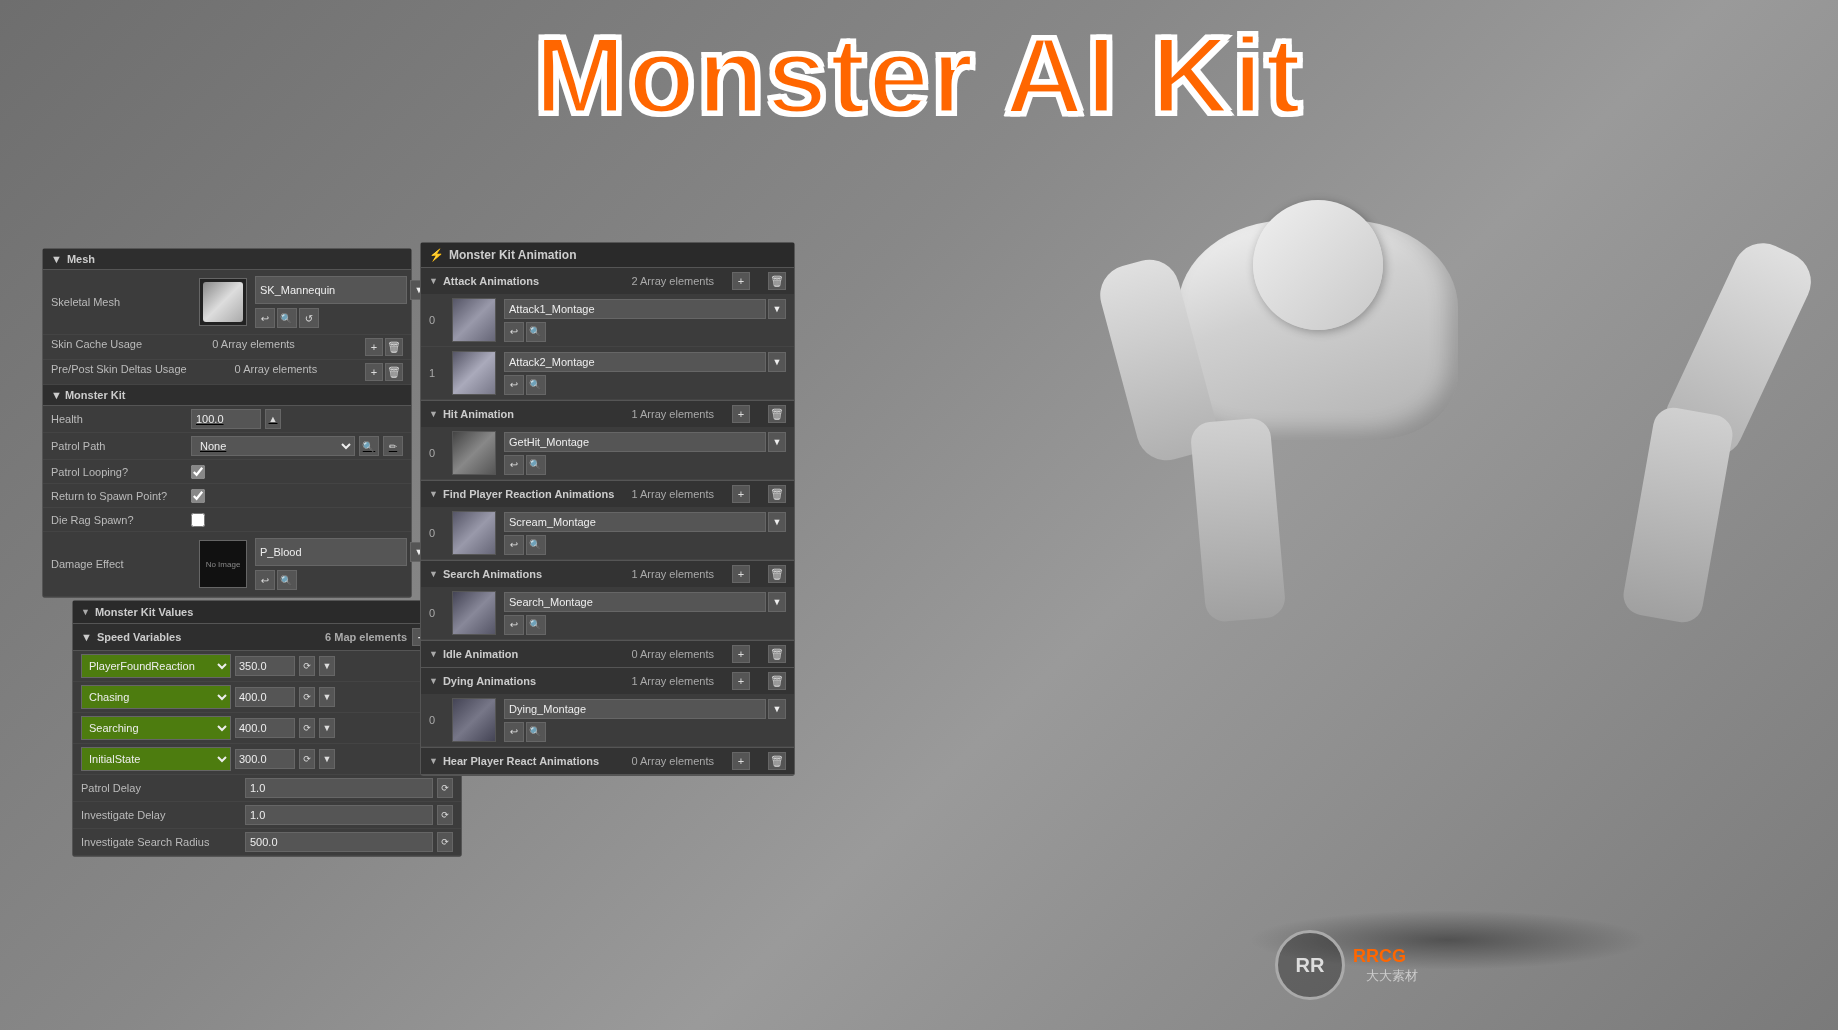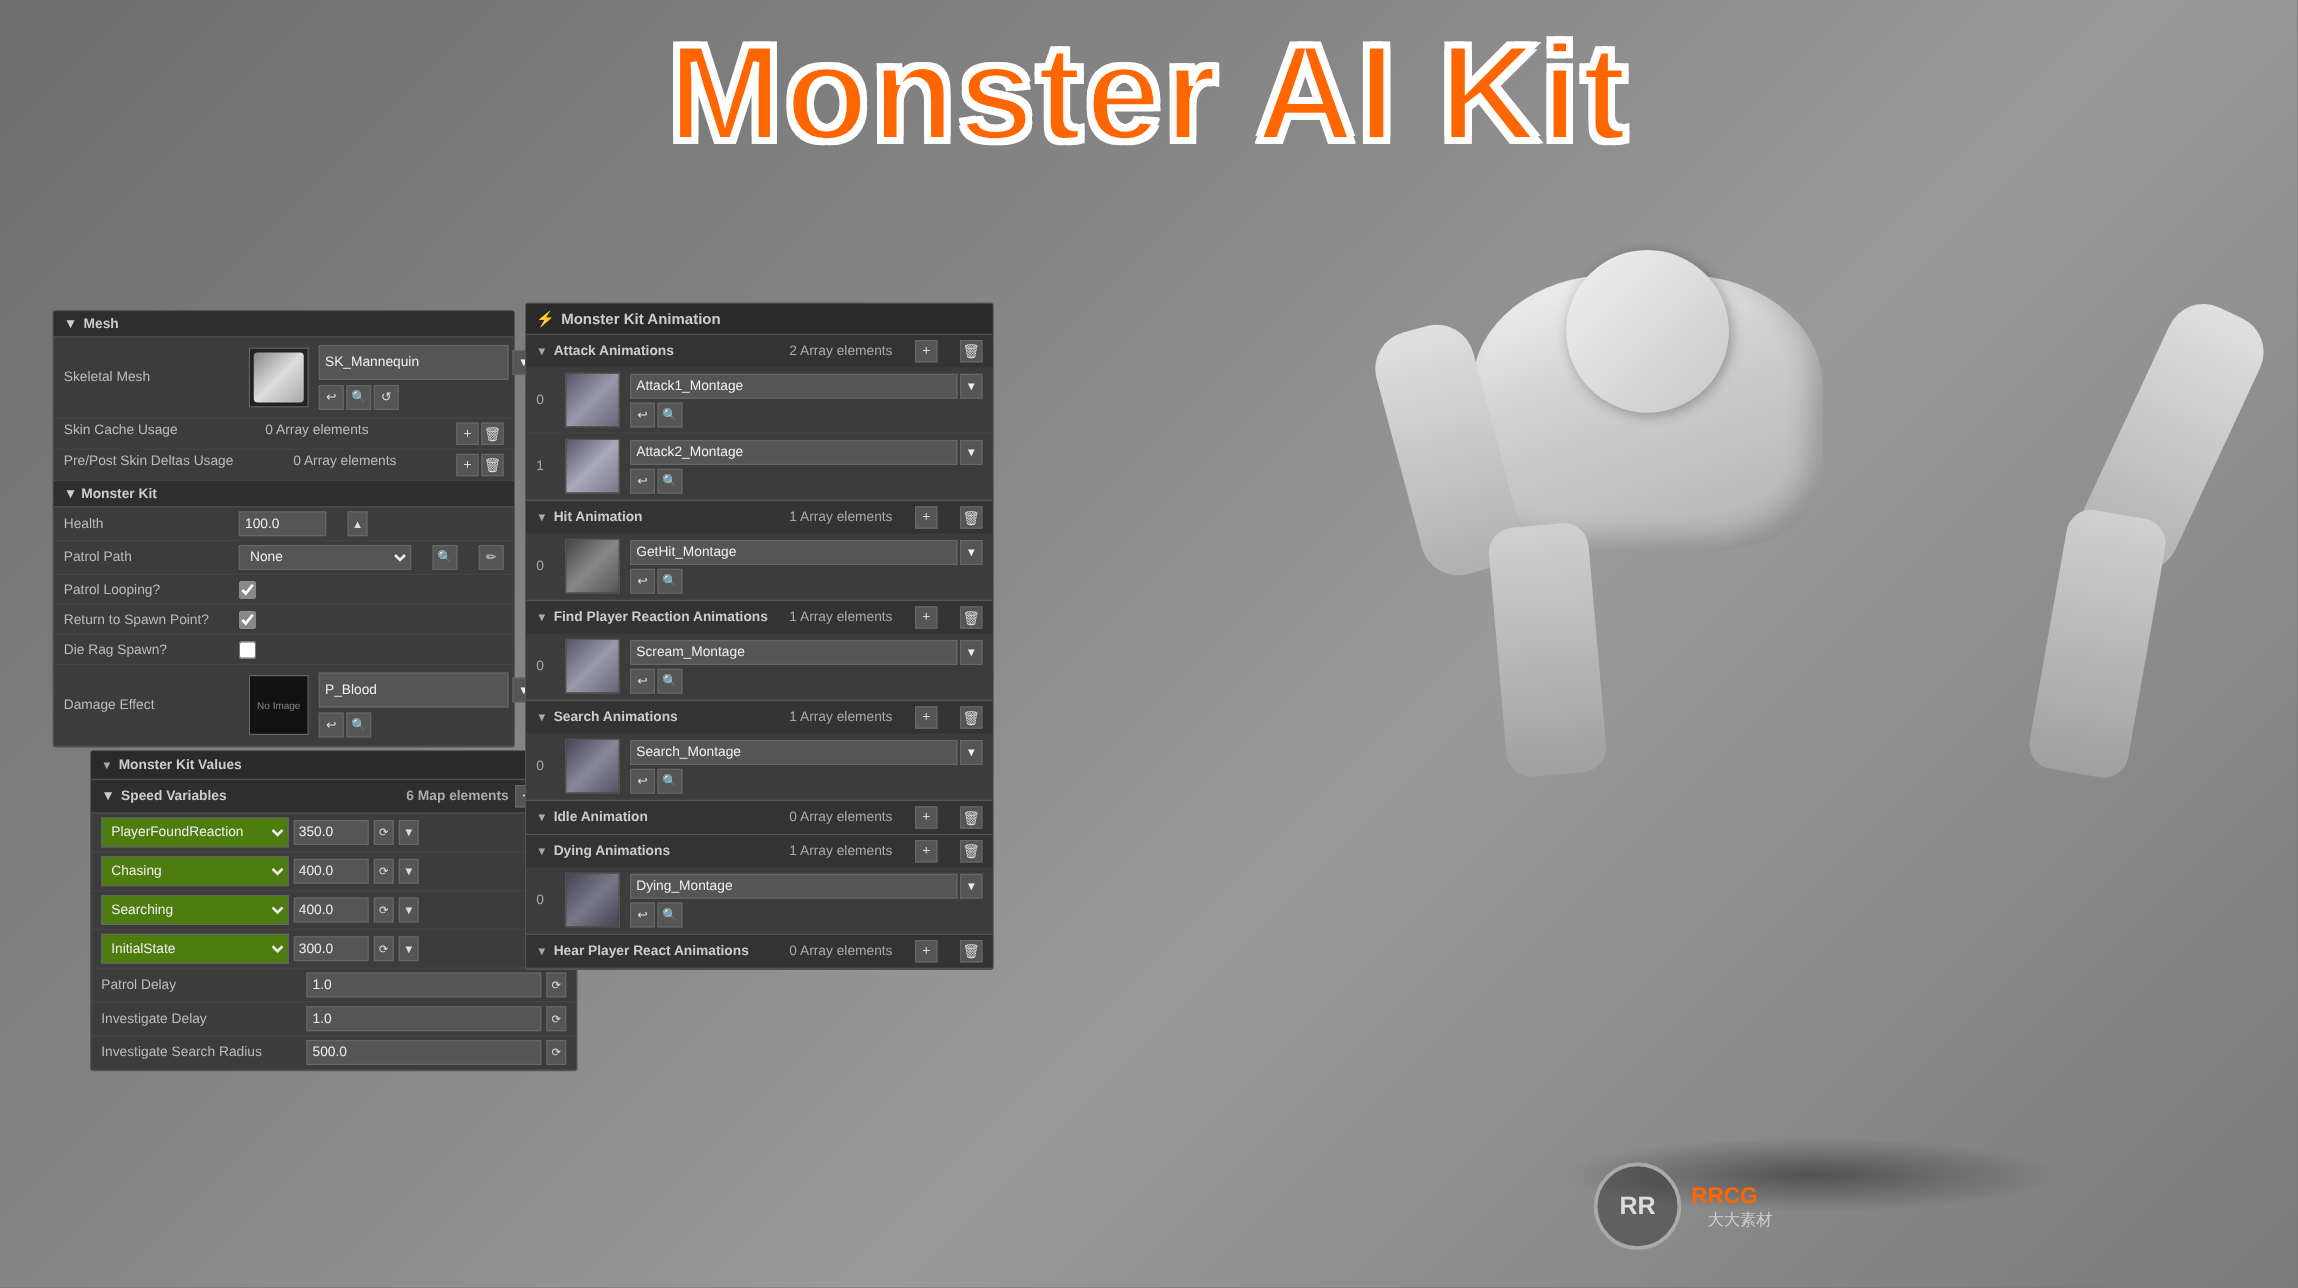--- a/index.html
+++ b/index.html
@@ -117,21 +117,22 @@
     .prop-label {
       color: #bbb;
       width: 140px;
       font-size: 11px;
       flex-shrink: 0;
     }
     .prop-value {
       flex: 1;
       display: flex;
       align-items: flex-start;
-      gap: 17px;
+      gap: 4px;
+      text-decoration: underline;
     }
 
     .skeletal-mesh-row {
       display: flex;
       align-items: center;
       padding: 6px 8px;
       border-bottom: 1px solid #444;
       gap: 8px;
     }
     .mesh-thumb {

